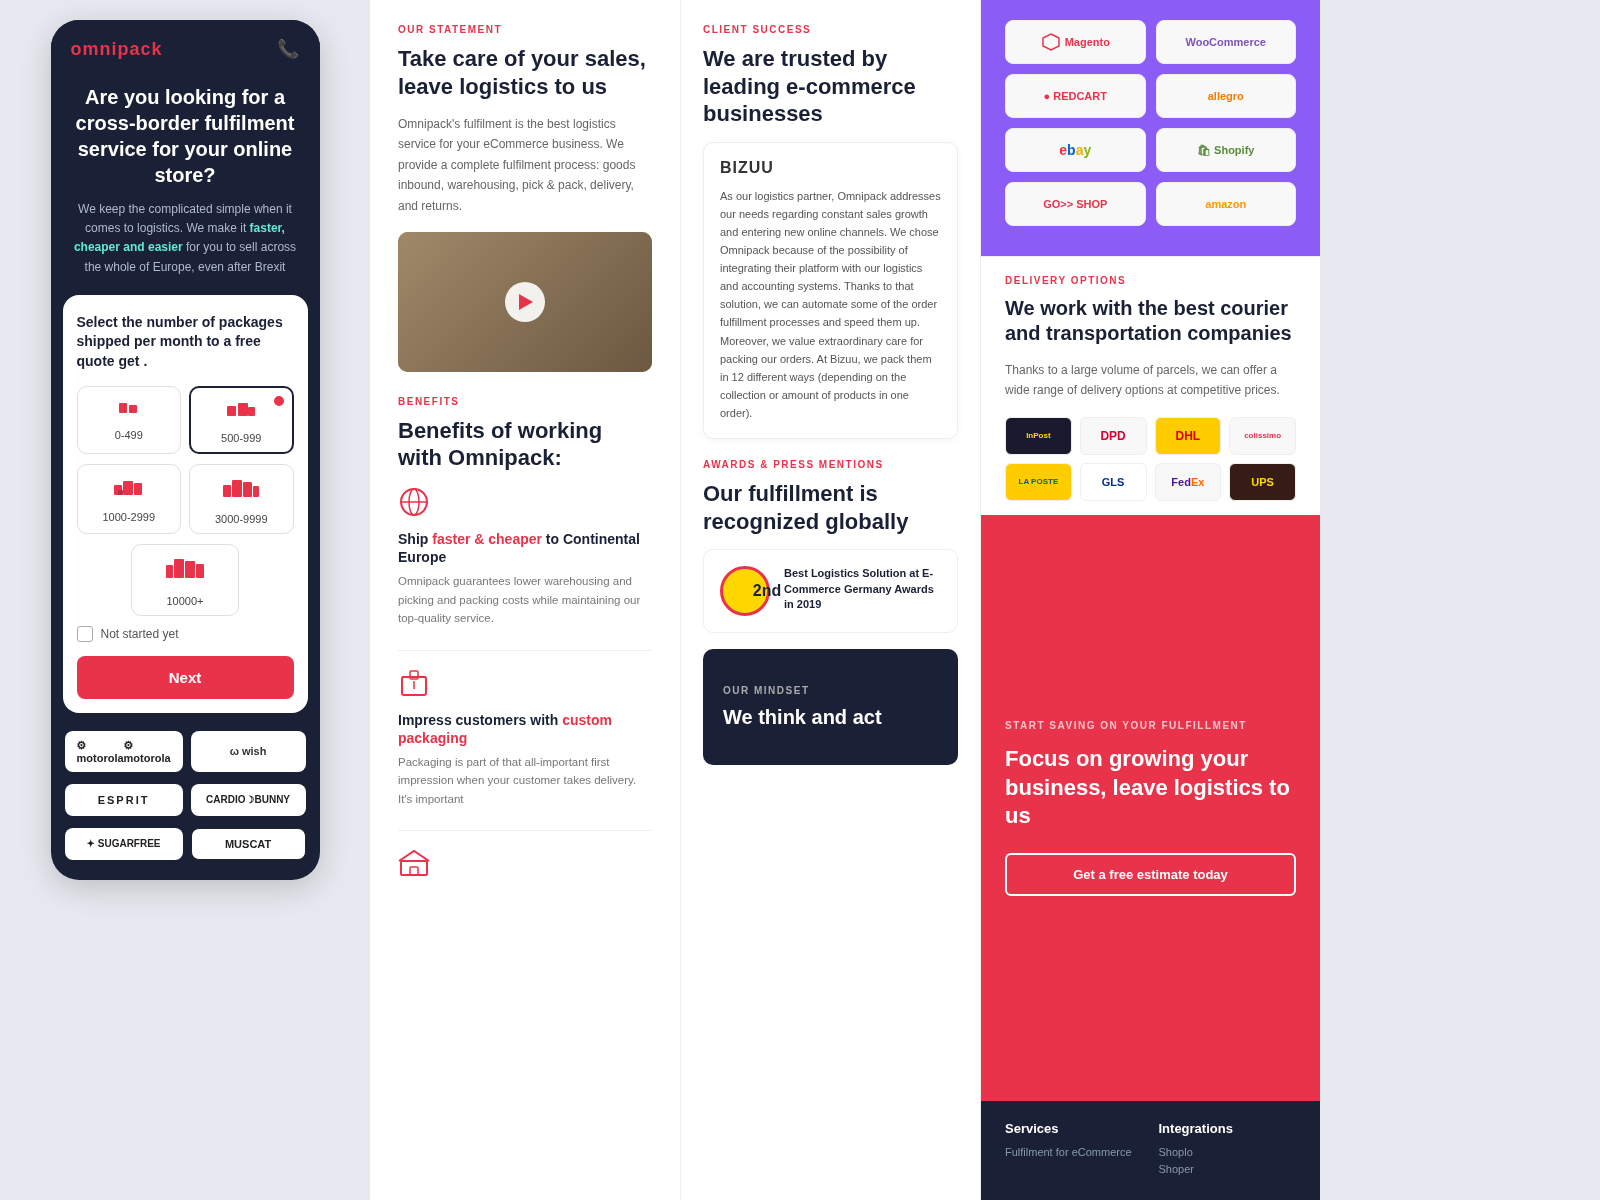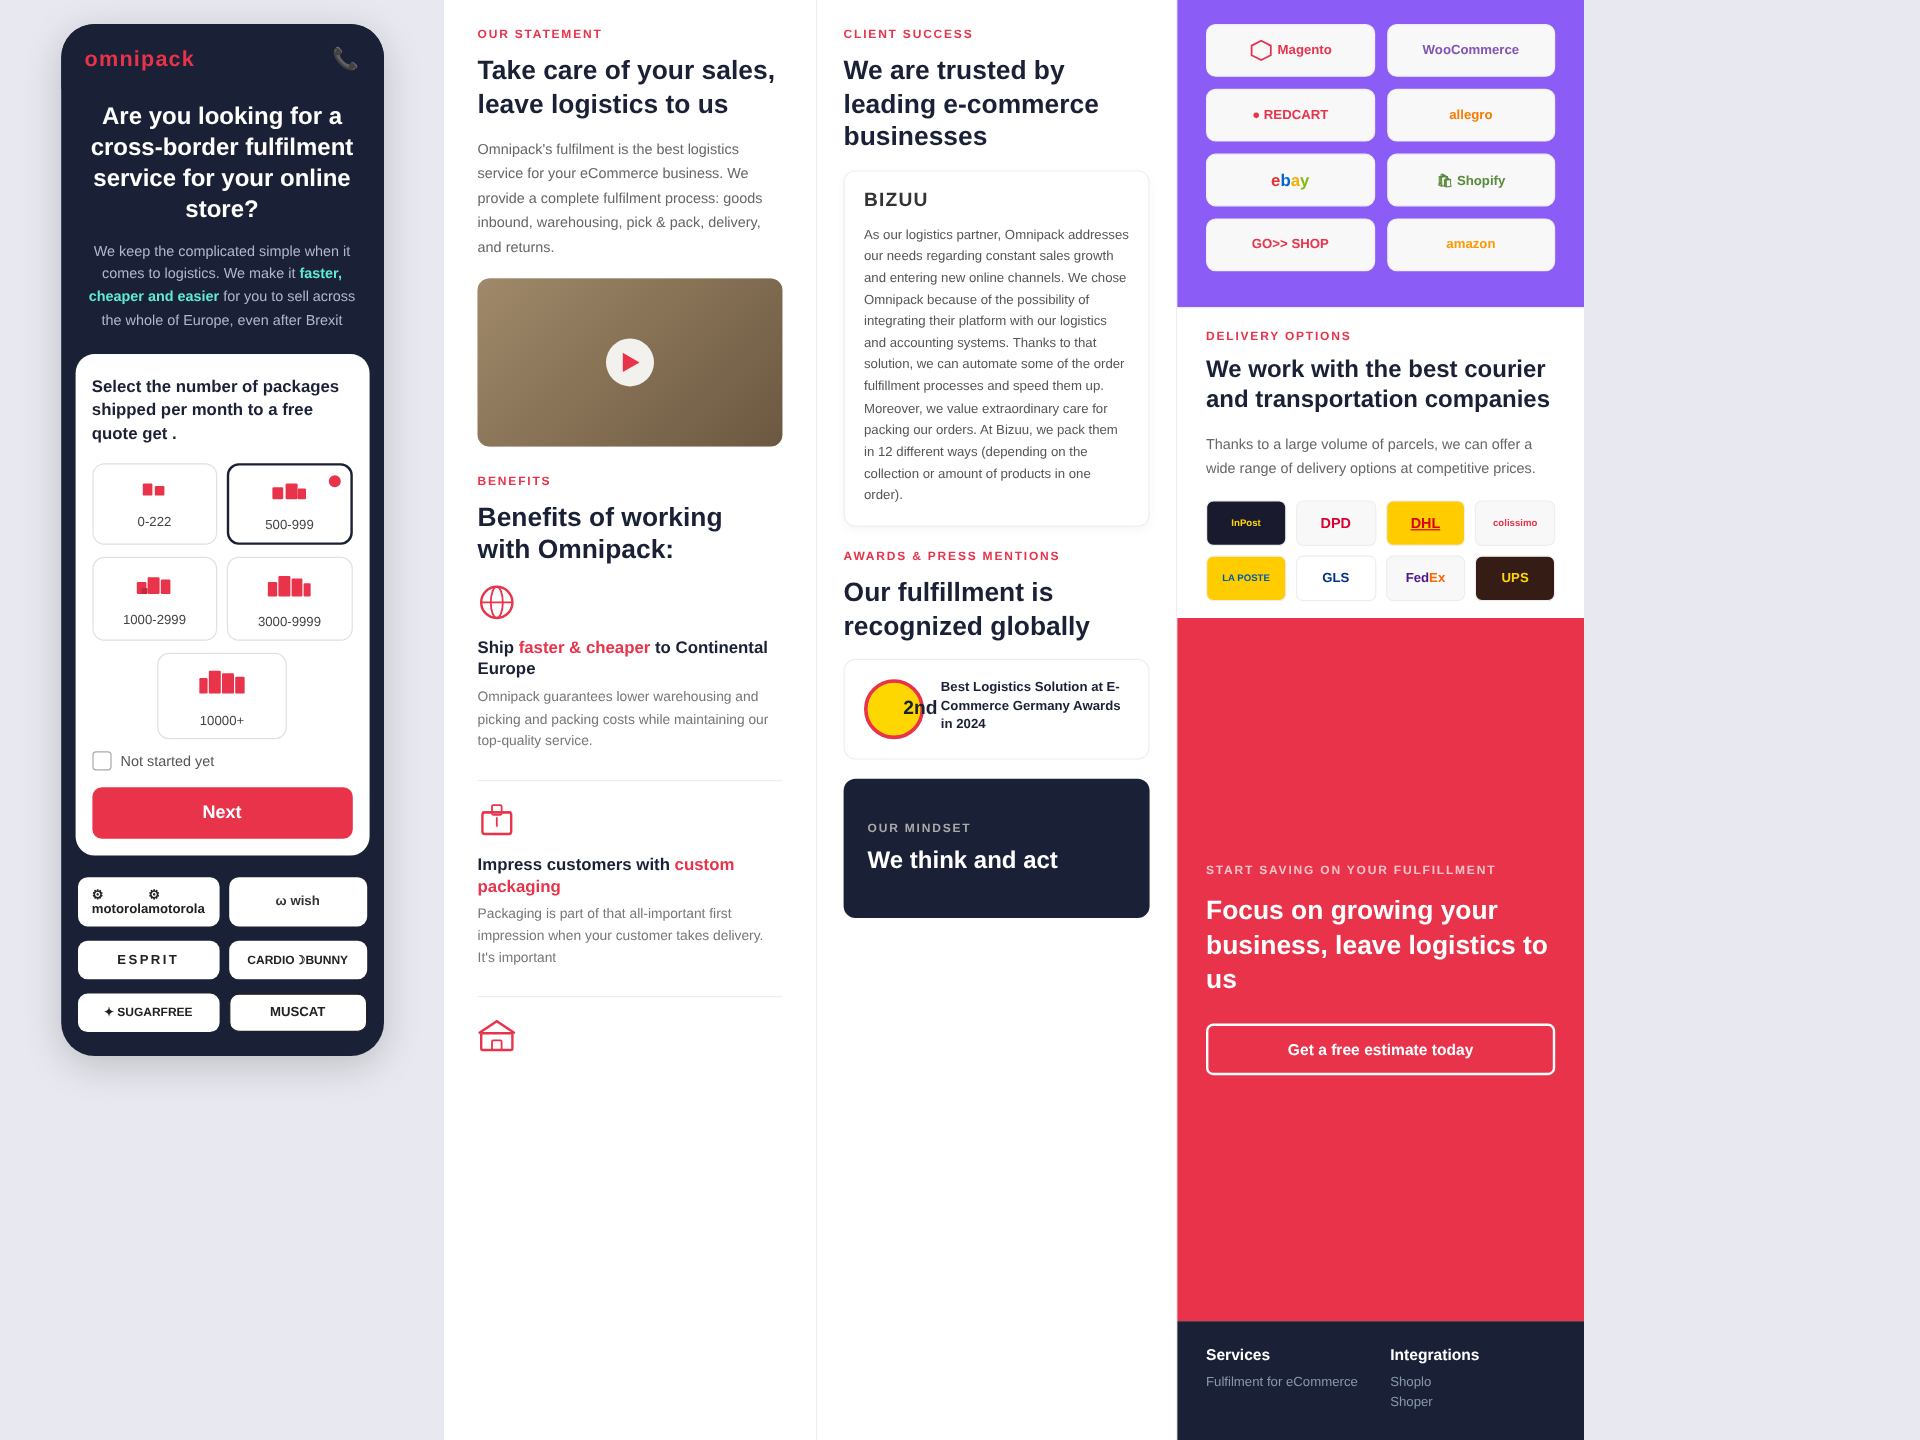--- a/index.html
+++ b/index.html
@@ -460,21 +460,21 @@
       border-radius: 6px;
       height: 38px;
       display: flex;
       align-items: center;
       justify-content: center;
       font-size: 9px;
       font-weight: 800;
     }
 
     .courier-logo.dpd { color: #dc0032; }
-    .courier-logo.dhl { color: #fc0; background: #fc0; color: #c00; text-decoration: underline; }
+    .courier-logo.dhl { color: #fc0; background: #fc0; color: #c00; }
     .courier-logo.colissimo { color: #005baa; }
     .courier-logo.laposte { color: #ffcc00; background: #ffcc00; color: #005baa; }
     .courier-logo.gls { background: #fff; color: #333; }
     .courier-logo.fedex { color: #4d148c; }
     .courier-logo.ups { background: #351c15; color: #fc0; }
     .courier-logo.inpost { color: #ffd700; background: #1a1a2e; }
 
     .cta-section {
       background: #e8334a;
       padding: 28px 24px;
@@ -558,21 +558,21 @@
       <div class="phone-card-title">Select the number of packages shipped per month to a free quote get .</div>
       
       <div class="packages-grid">
         <div class="package-option">
           <div class="pkg-icon">
             <svg width="28" height="22" viewBox="0 0 28 22">
                 <rect x="4" y="6" width="8" height="10" rx="1" fill="#e8334a"></rect>
                 <rect x="14" y="8" width="8" height="8" rx="1" fill="#e8334a"></rect>
               </svg>
           </div>
-          <div class="pkg-label">0-222</div>
+          <div class="pkg-label">0-499</div>
         </div>
         <div class="package-option selected">
           <div class="selected-dot"></div>
           <div class="pkg-icon">
             <svg width="32" height="24" viewBox="0 0 32 24">
                 <rect x="2" y="8" width="9" height="10" rx="1" fill="#e8334a"></rect>
                 <rect x="13" y="5" width="10" height="13" rx="1" fill="#e8334a"></rect>
                 <rect x="23" y="9" width="7" height="9" rx="1" fill="#e8334a"></rect>
               </svg>
           </div>
@@ -708,21 +708,21 @@
   </div>
 
   <div class="awards-section">
     <div class="section-tag">AWARDS &amp; PRESS MENTIONS</div>
     <h2 class="section-heading">Our fulfillment is recognized globally</h2>
 
     <div class="award-card">
       <div class="award-badge">
         <span style="font-size:16px;font-weight:900;margin-left:44px;">2nd</span>
       </div>
-      <div class="award-text">Best Logistics Solution at E-Commerce Germany Awards in 2024</div>
+      <div class="award-text">Best Logistics Solution at E-Commerce Germany Awards in 2019</div>
     </div>
   </div>
 
   <div class="dark-section">
     <div class="section-tag">OUR MINDSET</div>
     <h2>We think and act</h2>
   </div>
 </div>
 
 <div class="panel-4">

